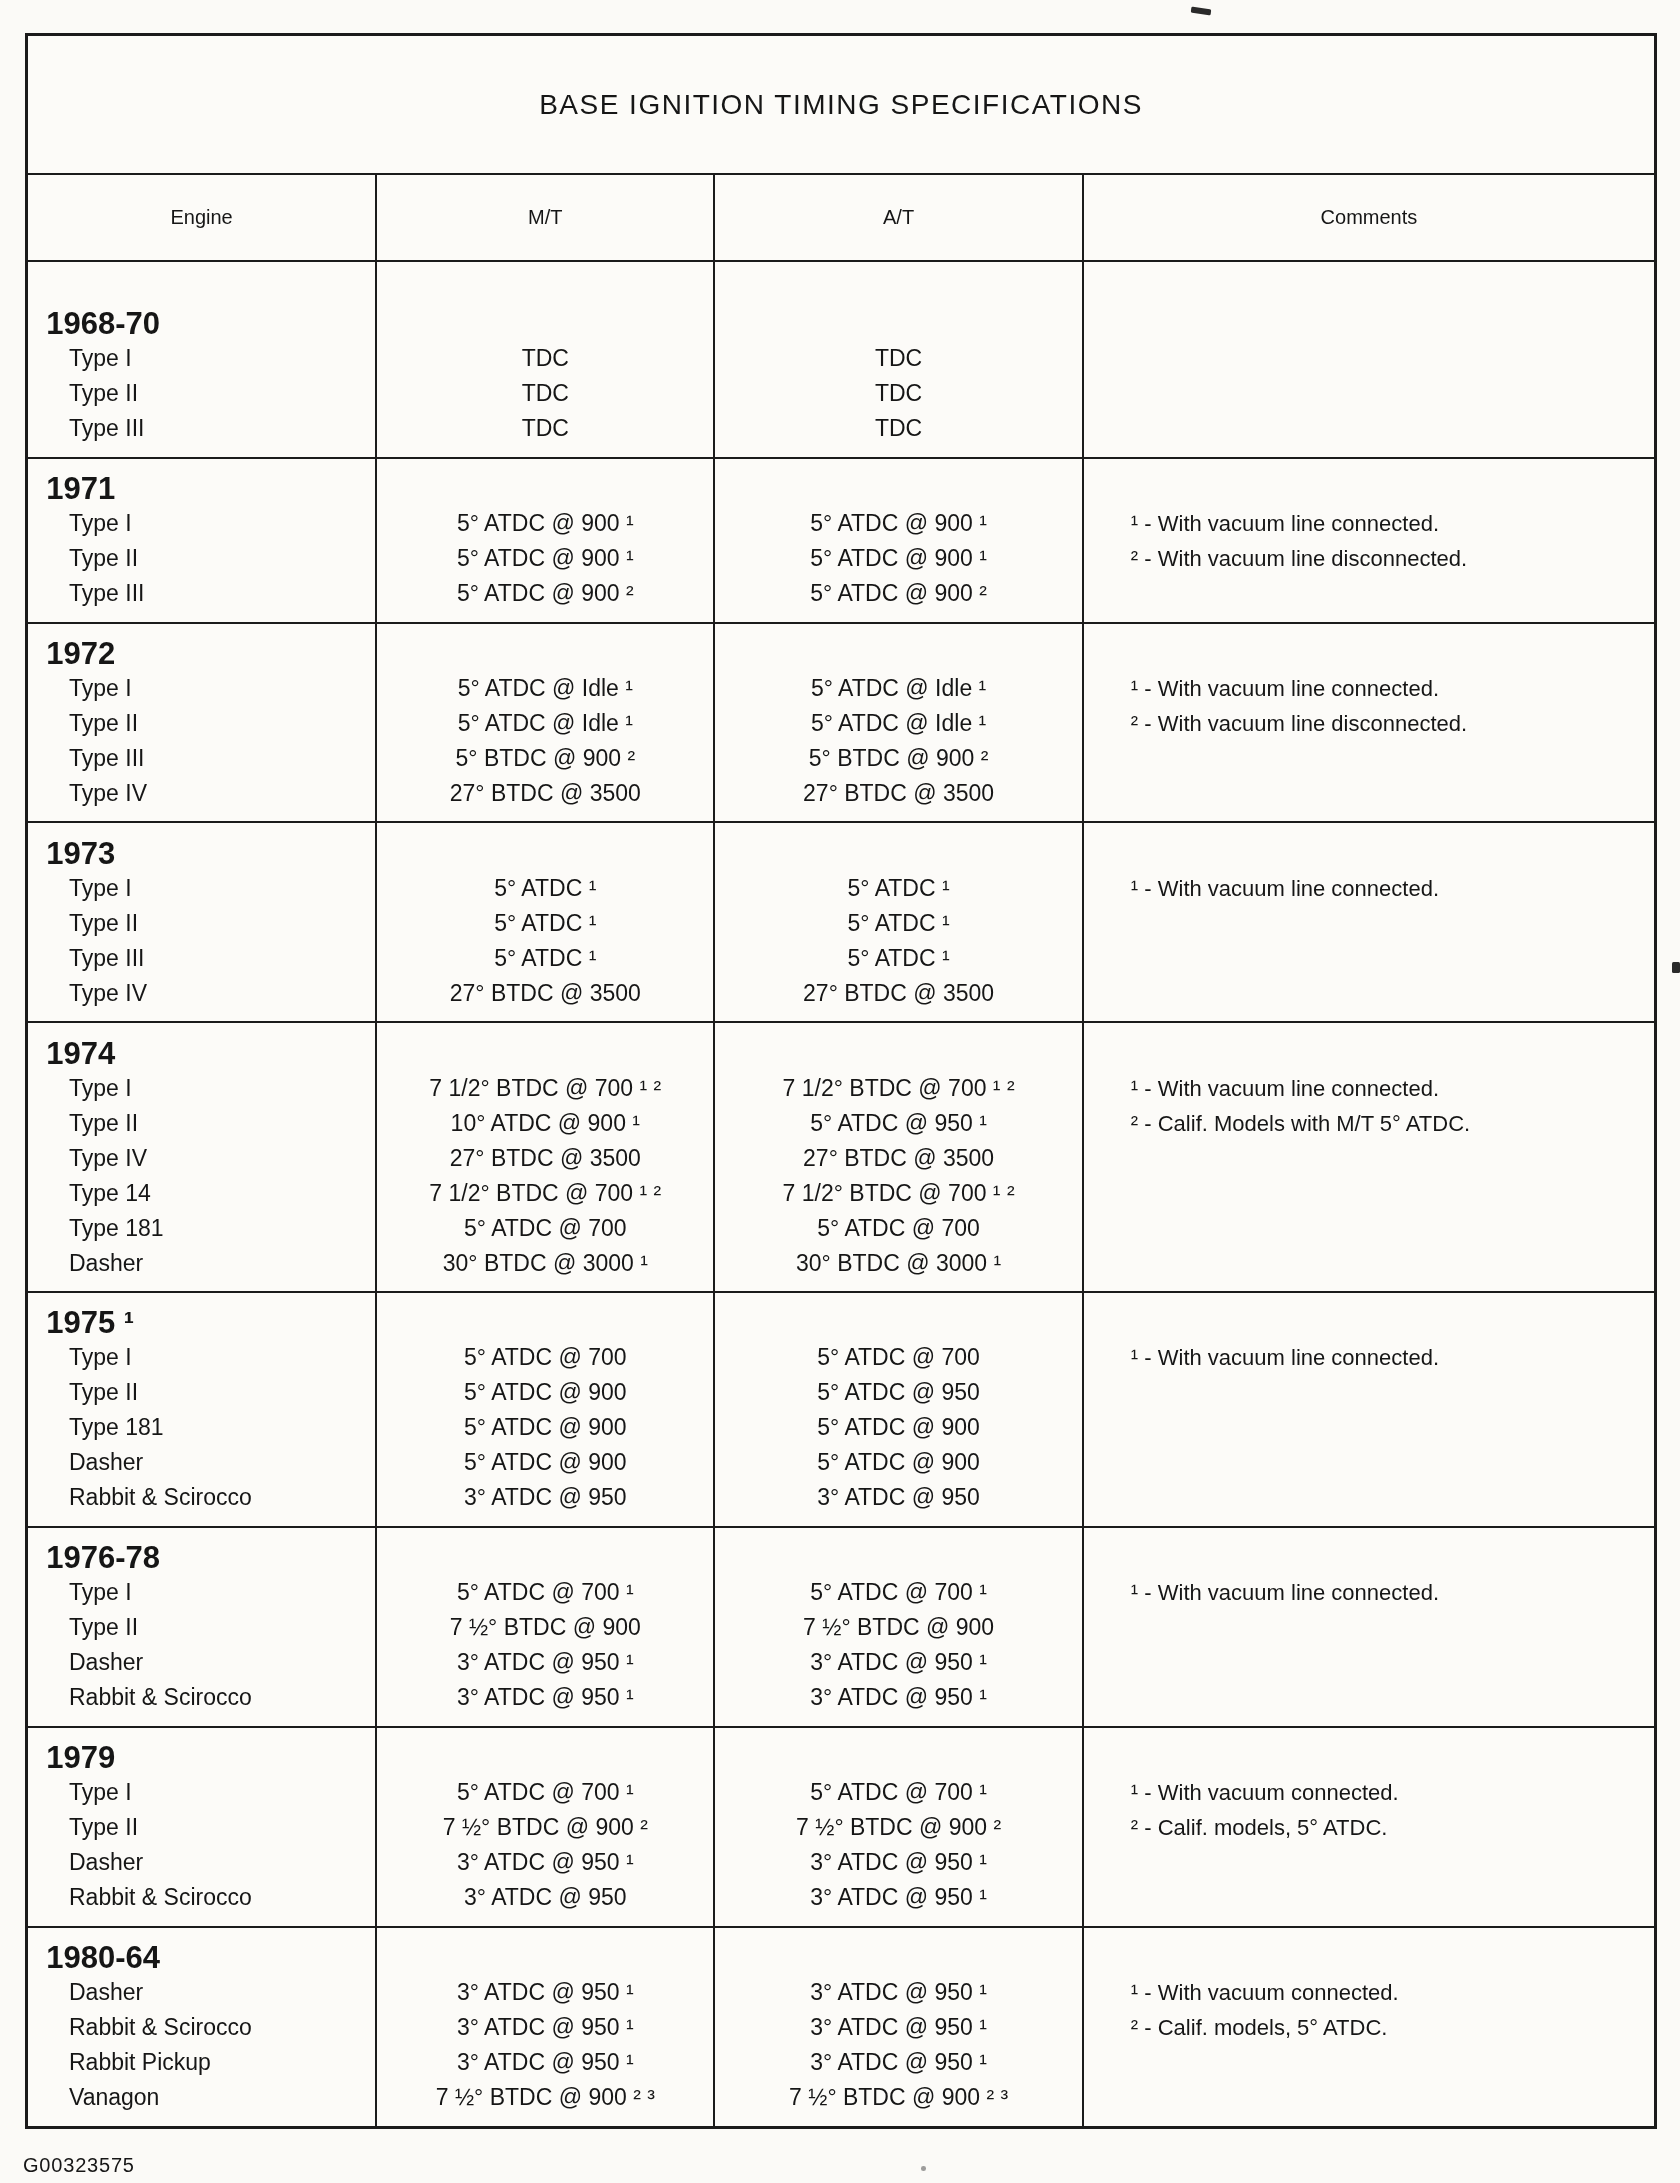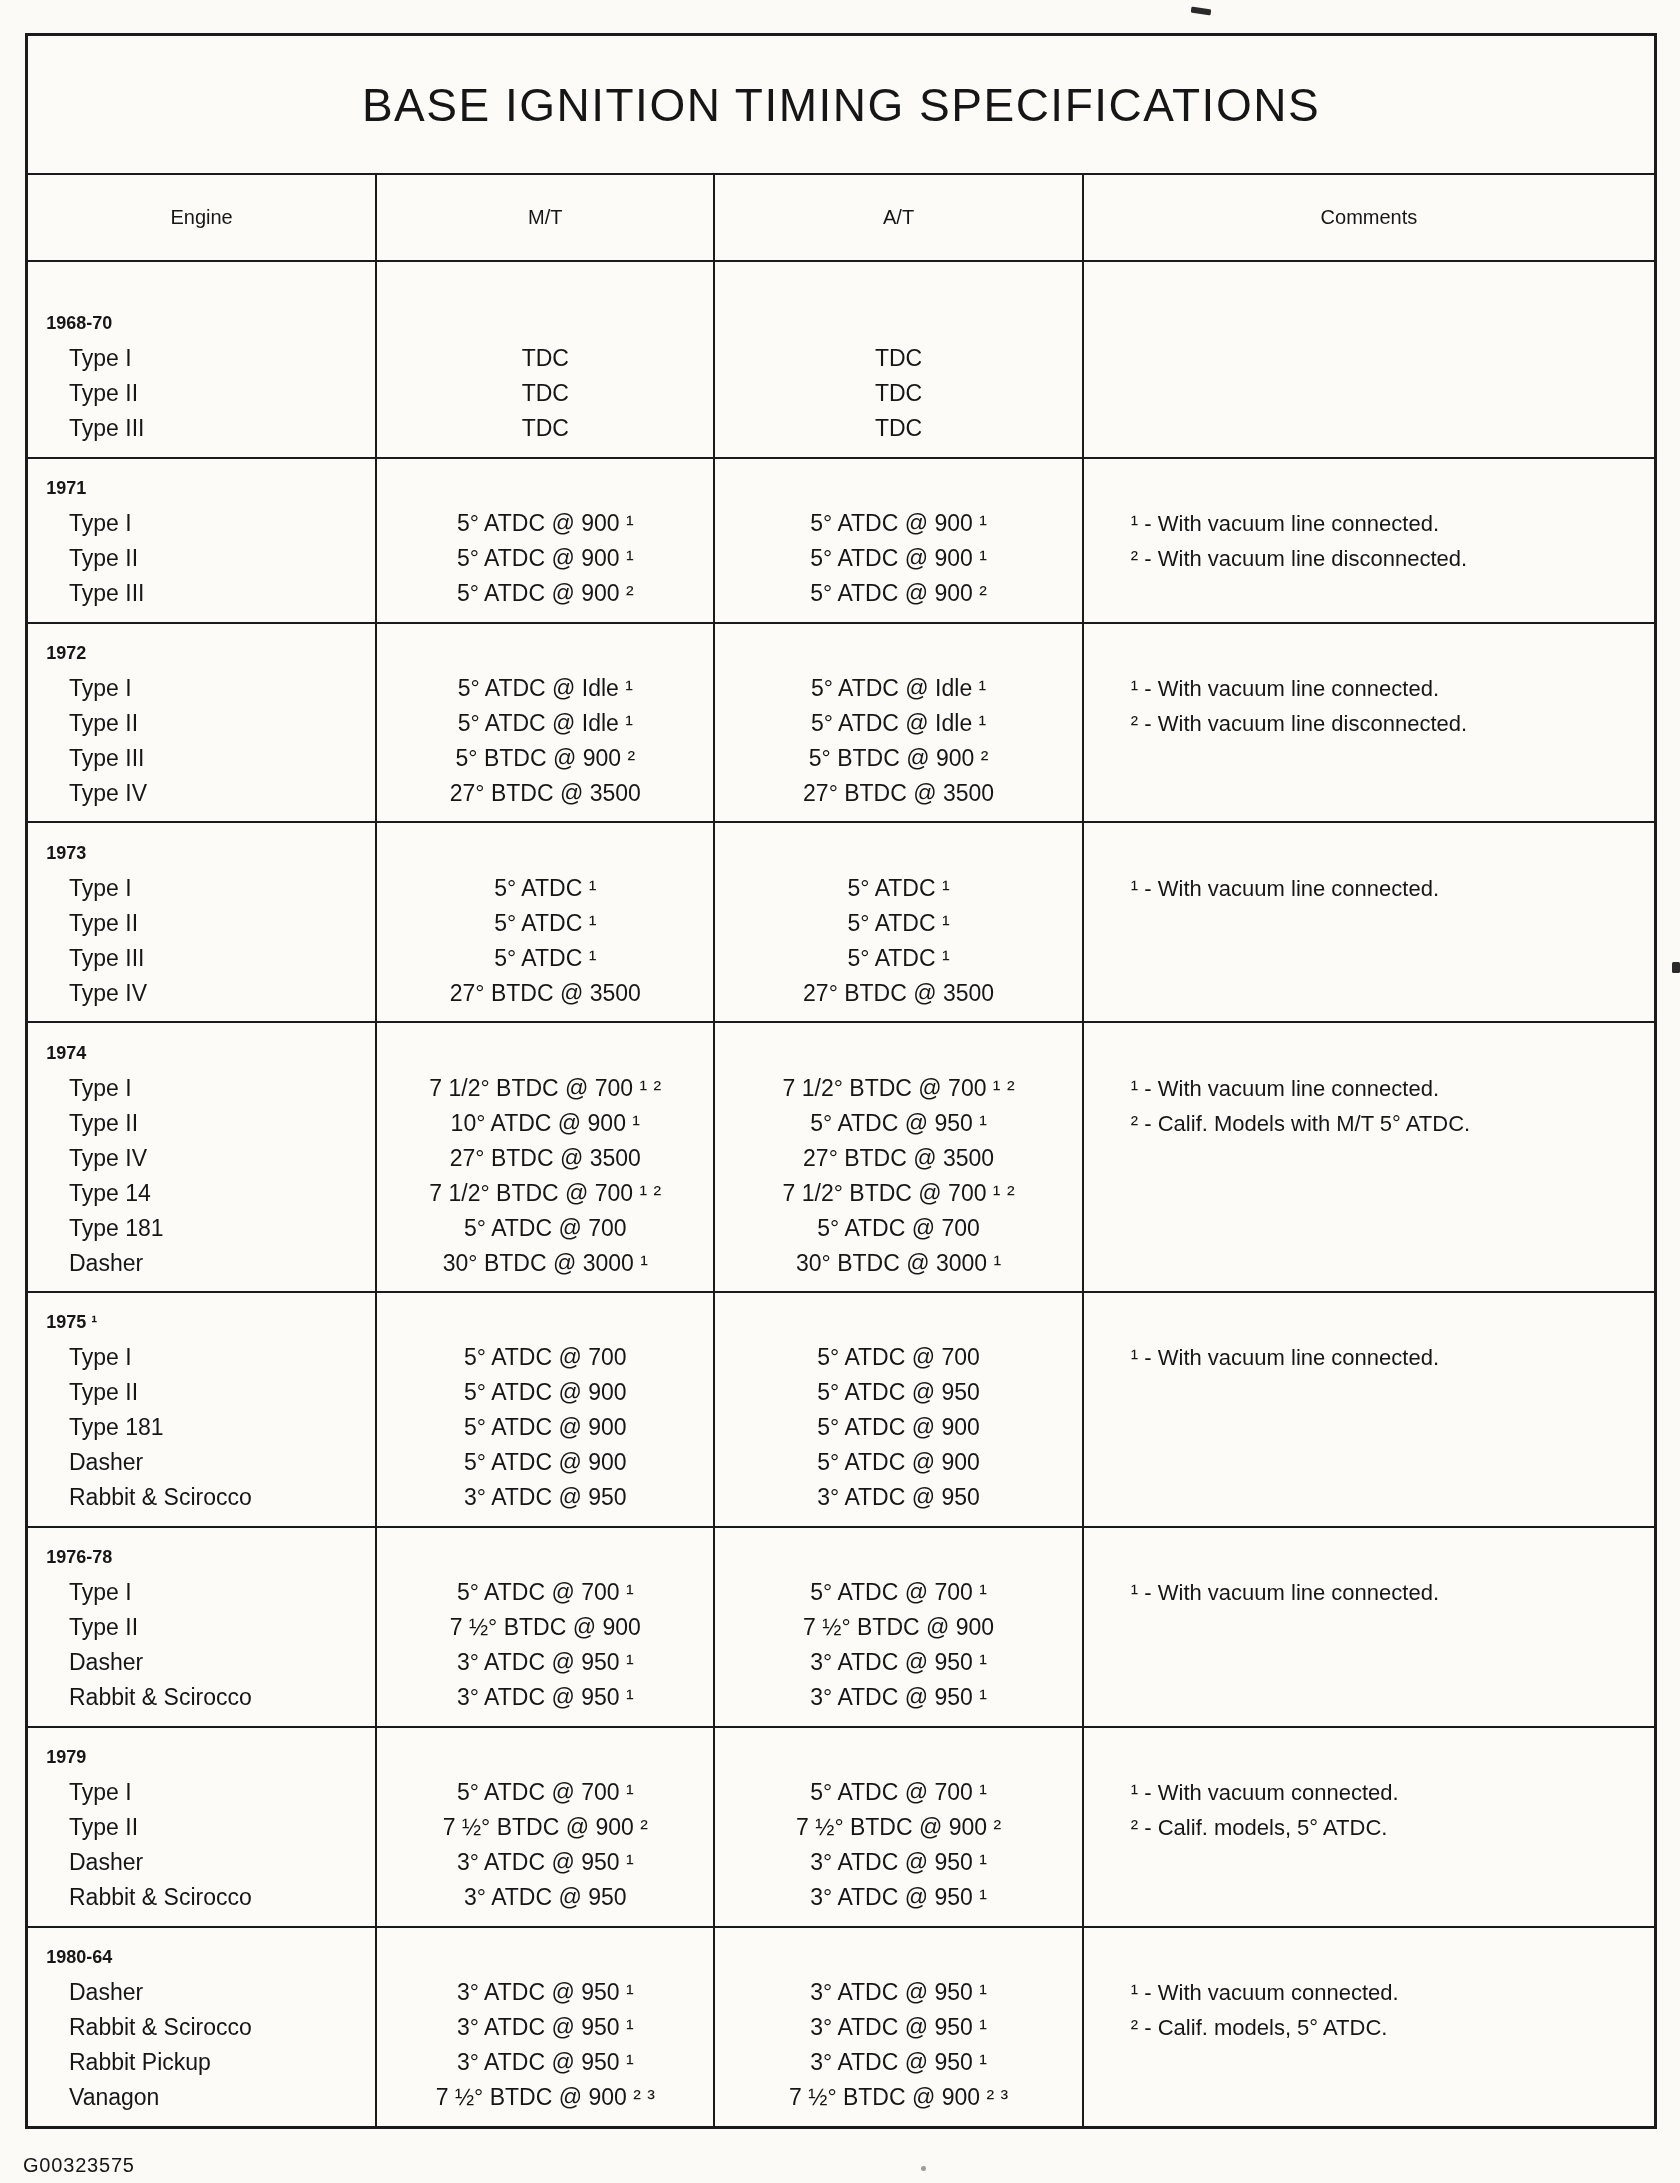--- a/index.html
+++ b/index.html
@@ -11,35 +11,35 @@
     color: #161616;
   }
   .table {
     position: absolute; left: 25px; top: 33px; width: 1632px;
     border: 3.1px solid #1b1b1b; background: #fcfbf8;
   }
   .title-row {
     height: 139px; border-bottom: 2.3px solid #1b1b1b;
     display: flex; align-items: center; justify-content: center;
   }
-  .title-row span { font-size: 46px; letter-spacing: 1.5px; }
+  .title-row span { font-size: 28px; letter-spacing: 1.5px; }
   .grid { display: grid; grid-template-columns: 457fr 445fr 485fr 753fr; }
   .header-row { border-bottom: 2.3px solid #1b1b1b; }
   .header-cell {
     height: 85px; display: flex; align-items: center; justify-content: center;
     font-size: 20px;
   }
   .header-cell + .header-cell { border-left: 2.3px solid #1b1b1b; text-align: right; }
   .section { border-bottom: 2.3px solid #1b1b1b; }
   #table-body .section:last-child { border-bottom: none; }
   .scol { padding: 12.2px 0 10.7px 0; }
   .scol + .scol { border-left: 2.3px solid #1b1b1b; }
   .section.first .scol { padding-top: 44px; }
   .line { height: 35px; line-height: 35px; font-size: 23px; white-space: nowrap; }
-  .year-line { padding-left: 18.3px; font-weight: bold; font-size: 18px; }
+  .year-line { padding-left: 18.3px; font-weight: bold; font-size: 31px; }
   .engine-name { padding-left: 41px; }
   .col-mt .line, .col-at .line { text-align: center; }
   .comment-line { padding-left: 15px; font-size: 22px; margin-left: 32px; }
   .footer-code { position: absolute; left: 23px; top: 2154px; font-size: 20px; letter-spacing: 0.8px; }
   .speck { position: absolute; background: #2a2a2a; border-radius: 1.5px; }
   .speck.s1 { left: 1191px; top: 7.6px; width: 20px; height: 6.1px; transform: rotate(8deg); }
   .speck.s2 { left: 1672px; top: 962px; width: 8.4px; height: 10.7px; }
   .speck.s3 { left: 921px; top: 2166px; width: 4.6px; height: 4.6px; opacity: .45; border-radius: 50%; }
 </style>
 </head>

